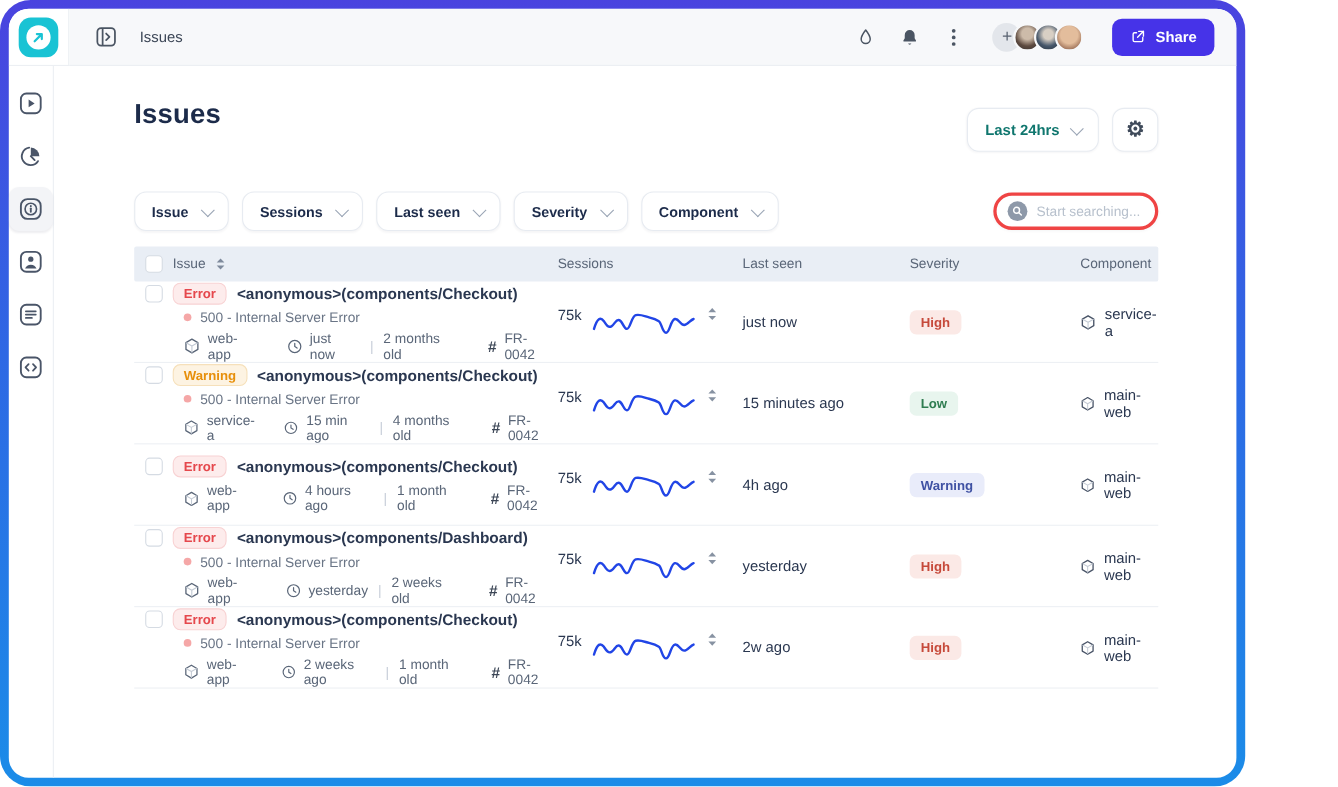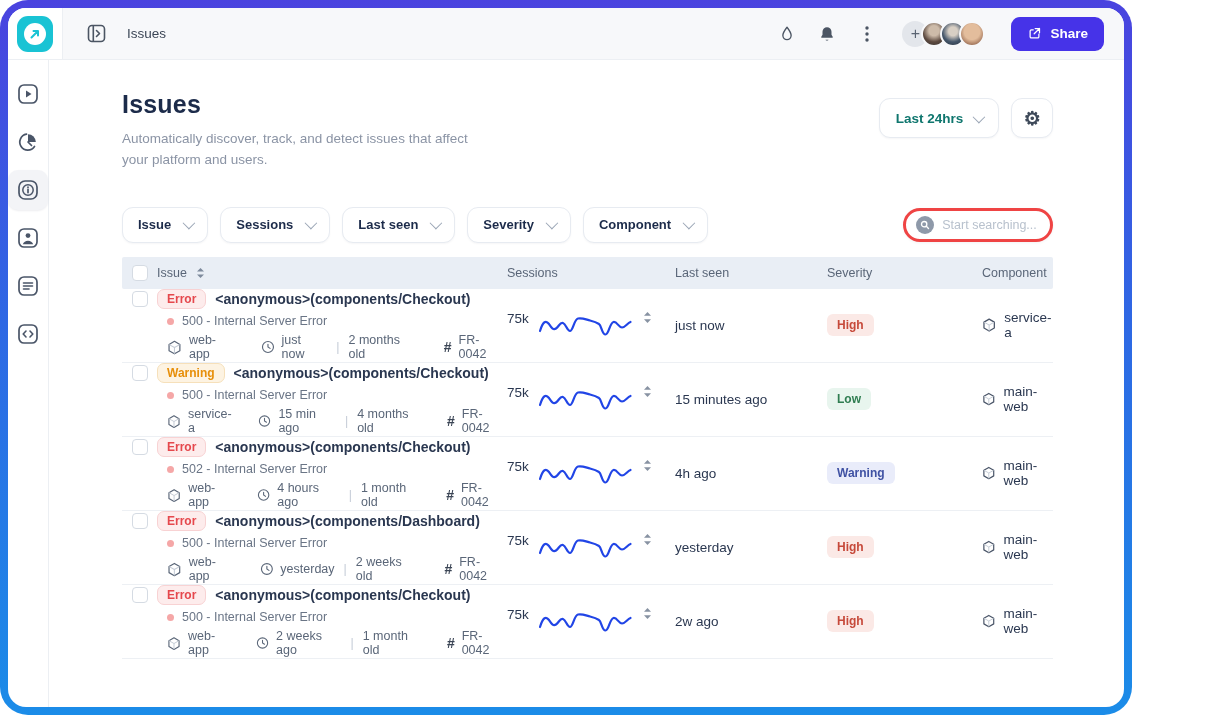--- a/index.html
+++ b/index.html
@@ -224,21 +224,20 @@
               </svg>
           </span>
         </div>
       </div>
 
       <div class="main">
 
         <div class="page-head">
           <div>
             <div class="page-title">Issues</div>
-            <div class="page-sub">Automatically discover, track, and detect issues that affect your platform and users.</div>
           </div>
           <div class="head-controls">
             <button class="pill-btn">
               <span>Last 24hrs</span>
               <span class="chev"></span>
             </button>
             <button class="pill-btn icon-btn">
               <span>⚙</span>
             </button>
           </div>
@@ -399,24 +398,20 @@
     </div>
   </div>
 
   <div class="tgrid row">
     <div class="issue-cell">
       <div class="i-line1">
         <span class="checkbox"></span>
         <span class="badge" data-variant="error">Error</span>
         <span class="i-title">&lt;anonymous&gt;(components/Checkout)</span>
       </div>
-      <div class="i-line2">
-        <span class="dot"></span>
-        <span>502 - Internal Server Error</span>
-      </div>
       <div class="i-line3">
         <svg width="15" height="15" viewBox="0 0 16 16">
                       <polygon points="8,1.4 13.8,4.8 13.8,11.4 8,14.8 2.2,11.4 2.2,4.8" fill="none" stroke="#5a6678" stroke-width="1.3" stroke-linejoin="round"></polygon>
                       <path d="M8 8 L8 14.6 M8 8 L2.4 4.9 M8 8 L13.6 4.9" fill="none" stroke="#c3cad4" stroke-width="1.1"></path>
                     </svg>
         <span>web-app</span>
         <span class="meta-gap"></span>
         <svg width="14" height="14" viewBox="0 0 16 16">
                       <circle cx="8" cy="8" r="6.3" fill="none" stroke="#5a6678" stroke-width="1.3"></circle>
                       <path d="M8 4.8 V8 L10.4 9.6" fill="none" stroke="#5a6678" stroke-width="1.3" stroke-linecap="round"></path>

